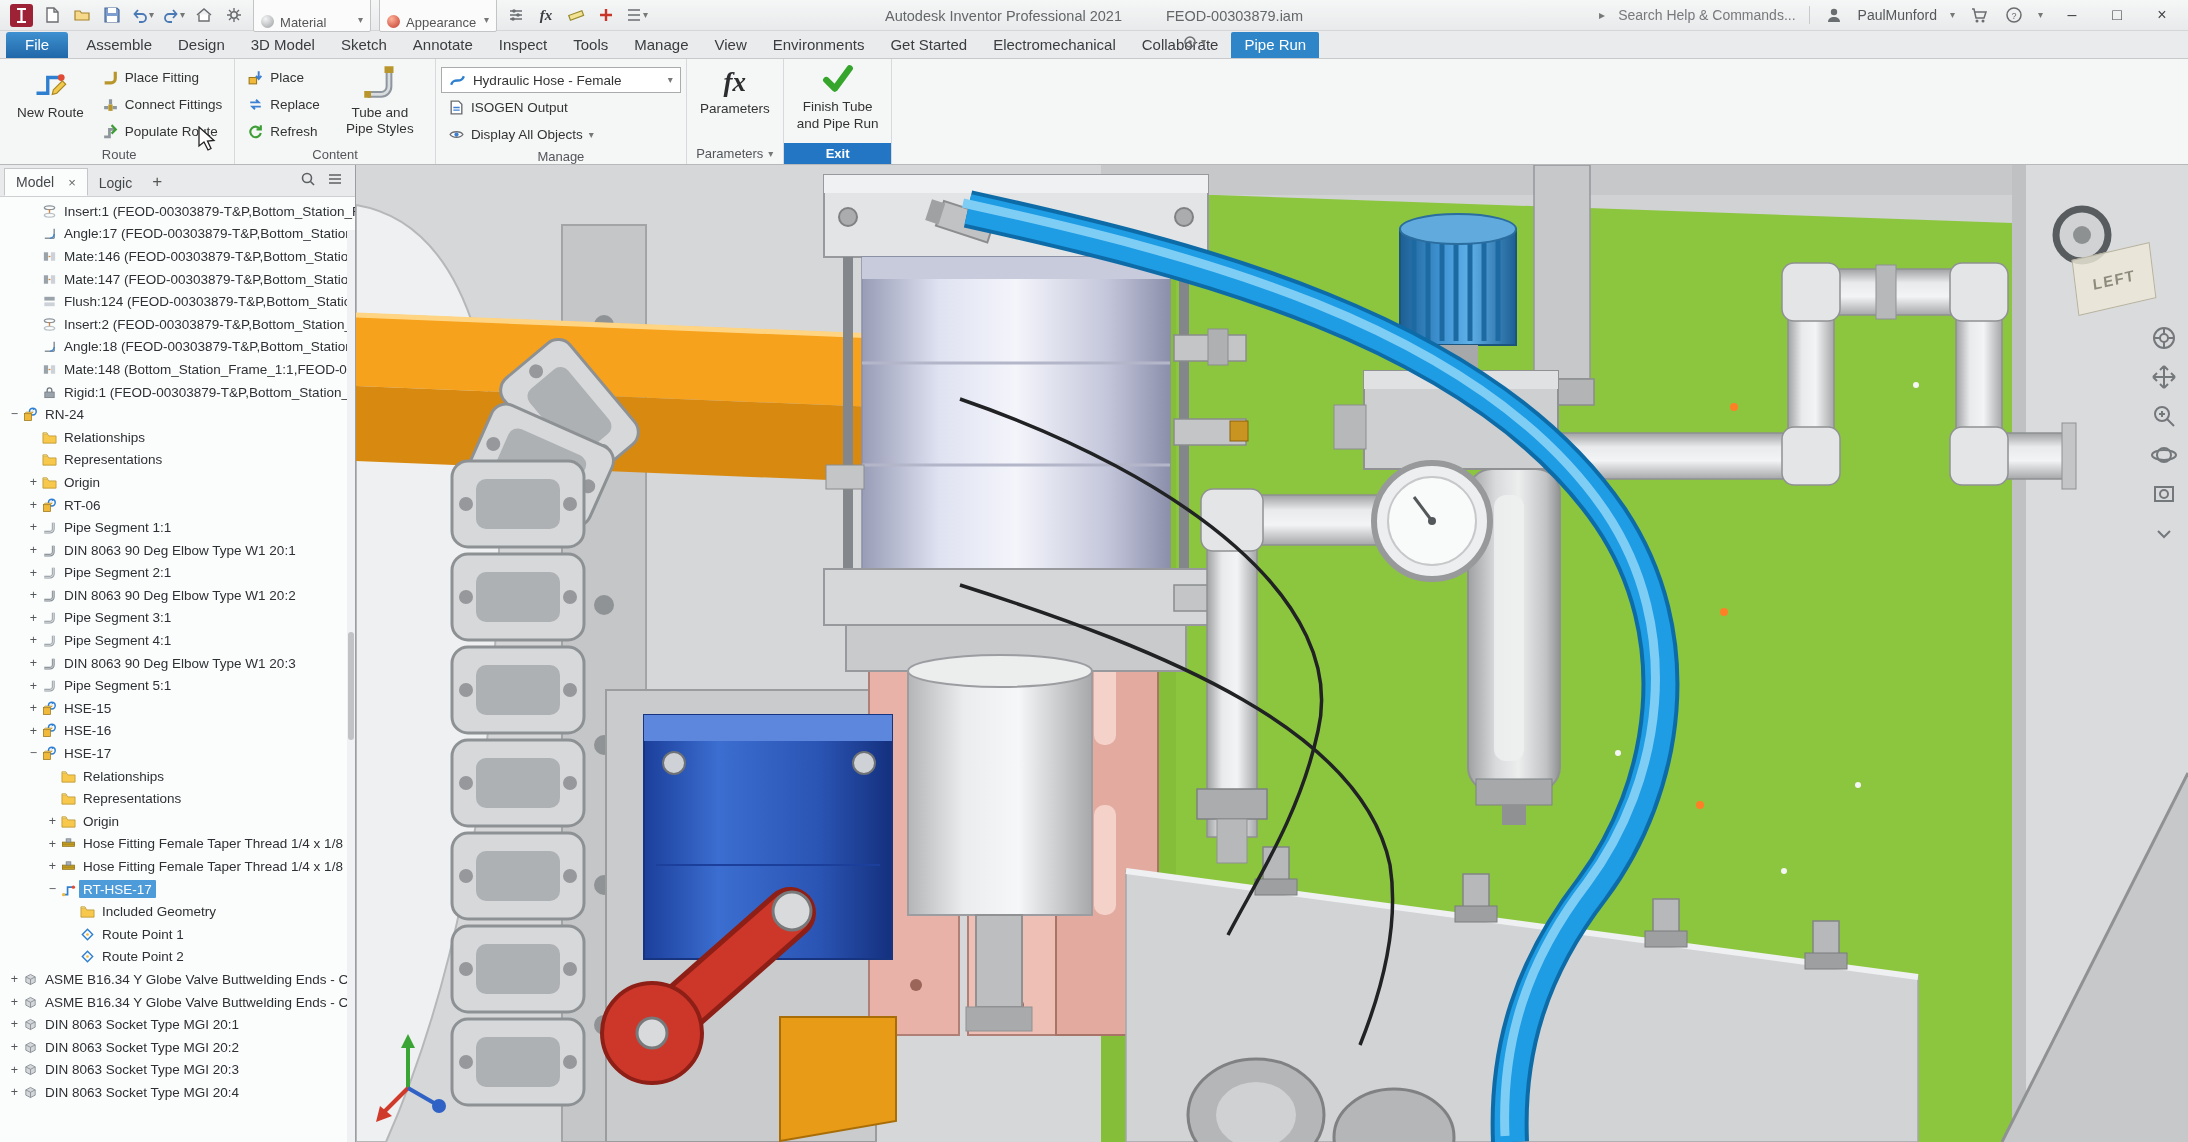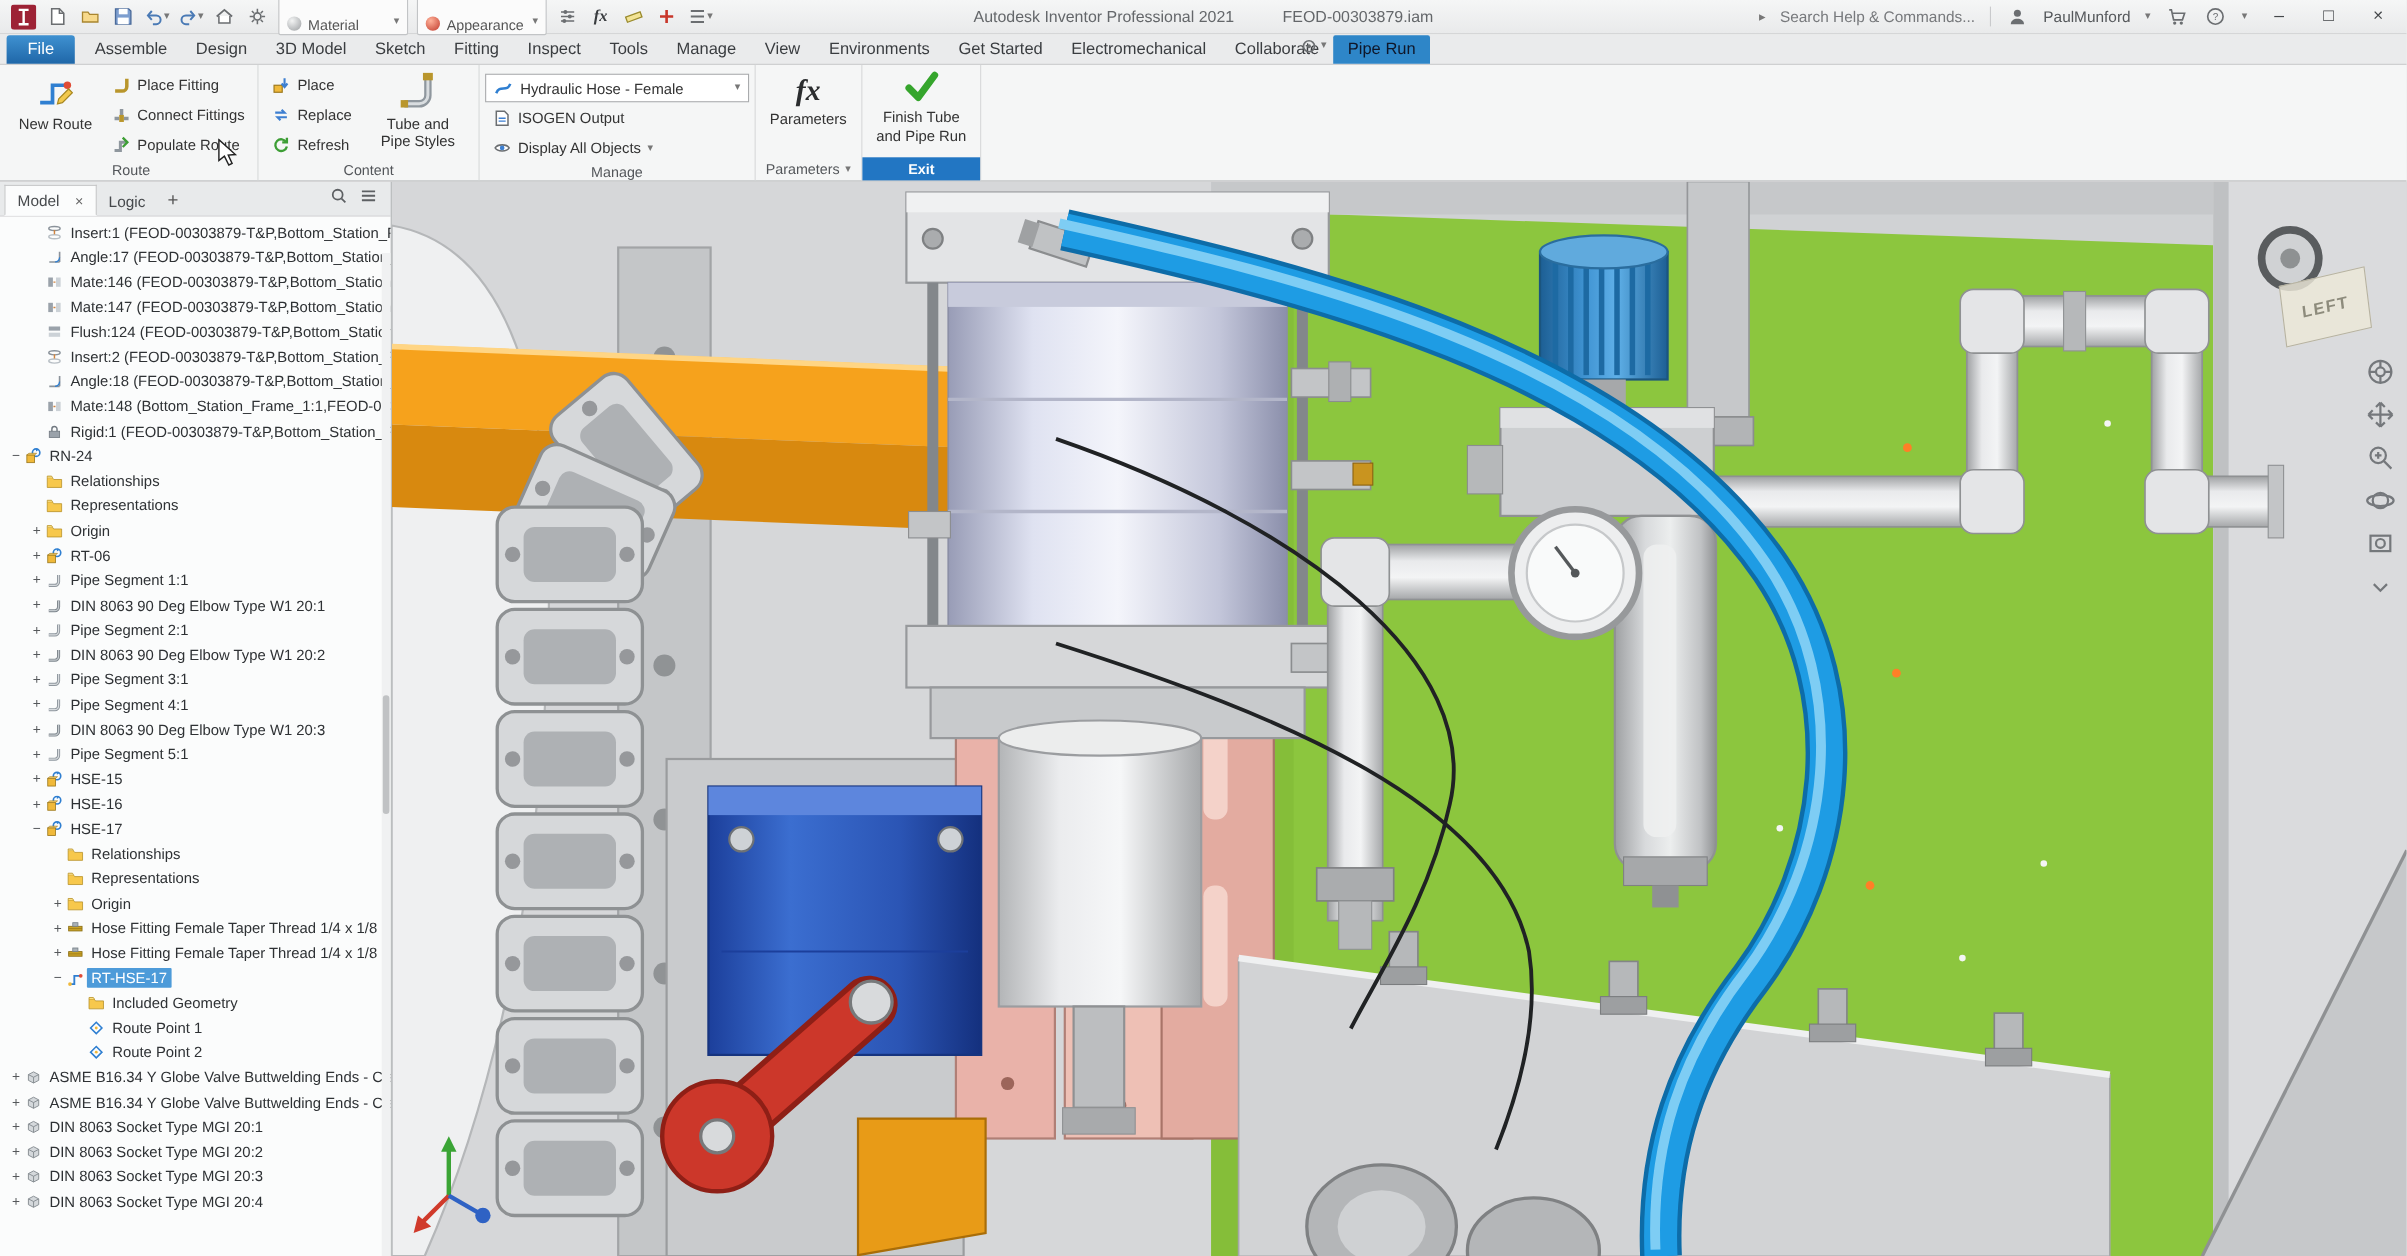--- a/index.html
+++ b/index.html
@@ -19,21 +19,21 @@
 .fxicon{font-family:"Liberation Serif",serif;font-style:italic;font-weight:bold;font-size:15px;color:#3a3d40}
 .title-center{position:absolute;left:50%;top:0;transform:translateX(-50%);height:31px;display:flex;align-items:center;gap:44px;font-size:14.5px;color:#64676a;white-space:nowrap}
 .tb-right{margin-left:auto;display:flex;align-items:center;gap:13px;font-size:14px;color:#55585b;white-space:nowrap}
 .tb-sep{width:1px;height:18px;background:#c9cacc}
 .winbtn{width:32px;height:24px;display:inline-flex;align-items:center;justify-content:center;font-size:16px;color:#44474a}
 
 
 .tabstrip{height:28px;display:flex;align-items:flex-end;background:#eaebec;border-bottom:1px solid #c8c9ca;padding-left:6px;position:relative;z-index:5}
 .rtab{padding:4px 13px 5px;font-size:15px;color:#3a3d40;white-space:nowrap}
 .rtab.file{background:linear-gradient(#3f91d1,#1f67a8);color:#fff;border-radius:3px 3px 0 0;padding:4px 19px 5px;margin-right:5px}
-.rtab.active{background:#2e86c8;color:#0f172a;border-radius:2px 2px 0 0}
+.rtab.active{background:#2e86c8;color:#ffffff;border-radius:2px 2px 0 0}
 .tab-extra{position:absolute;left:1183px;top:4px;display:flex;align-items:center;gap:4px}
 
 
 .ribbon{height:106px;background:#f5f6f6;border-bottom:1px solid #b7b8ba;display:flex;align-items:stretch;padding-left:4px;position:relative;z-index:5}
 .rgroup{display:flex;flex-direction:column;border-right:1px solid #d8d9da;padding:2px 5px 0}
 .rg-body{flex:1;display:flex;align-items:flex-start;gap:3px}
 .rg-label{height:21px;display:flex;align-items:center;justify-content:center;font-size:13px;color:#53565a;gap:5px}
 .rg-label.exit-label{background:#2276c3;color:#fff;margin:0 -5px;font-weight:bold}
 .bigbtn{display:flex;flex-direction:column;align-items:center;padding:3px 8px 0;gap:1px;font-size:13.5px;color:#333;text-align:center;min-width:76px;line-height:1.2}
 .smallcol{display:flex;flex-direction:column;padding-top:3px}
@@ -205,21 +205,21 @@
     </div>
   </div>
 
   <div class="tabstrip">
     <div style="display:flex;align-items:flex-end">
         <div class="rtab file">File</div>
         <div class="rtab">Assemble</div>
         <div class="rtab">Design</div>
         <div class="rtab">3D Model</div>
         <div class="rtab">Sketch</div>
-        <div class="rtab">Fitting</div>
+        <div class="rtab">Annotate</div>
         <div class="rtab">Inspect</div>
         <div class="rtab">Tools</div>
         <div class="rtab">Manage</div>
         <div class="rtab">View</div>
         <div class="rtab">Environments</div>
         <div class="rtab">Get Started</div>
         <div class="rtab">Electromechanical</div>
         <div class="rtab">Collaborate</div>
         <div class="rtab active">Pipe Run</div>
       </div>

